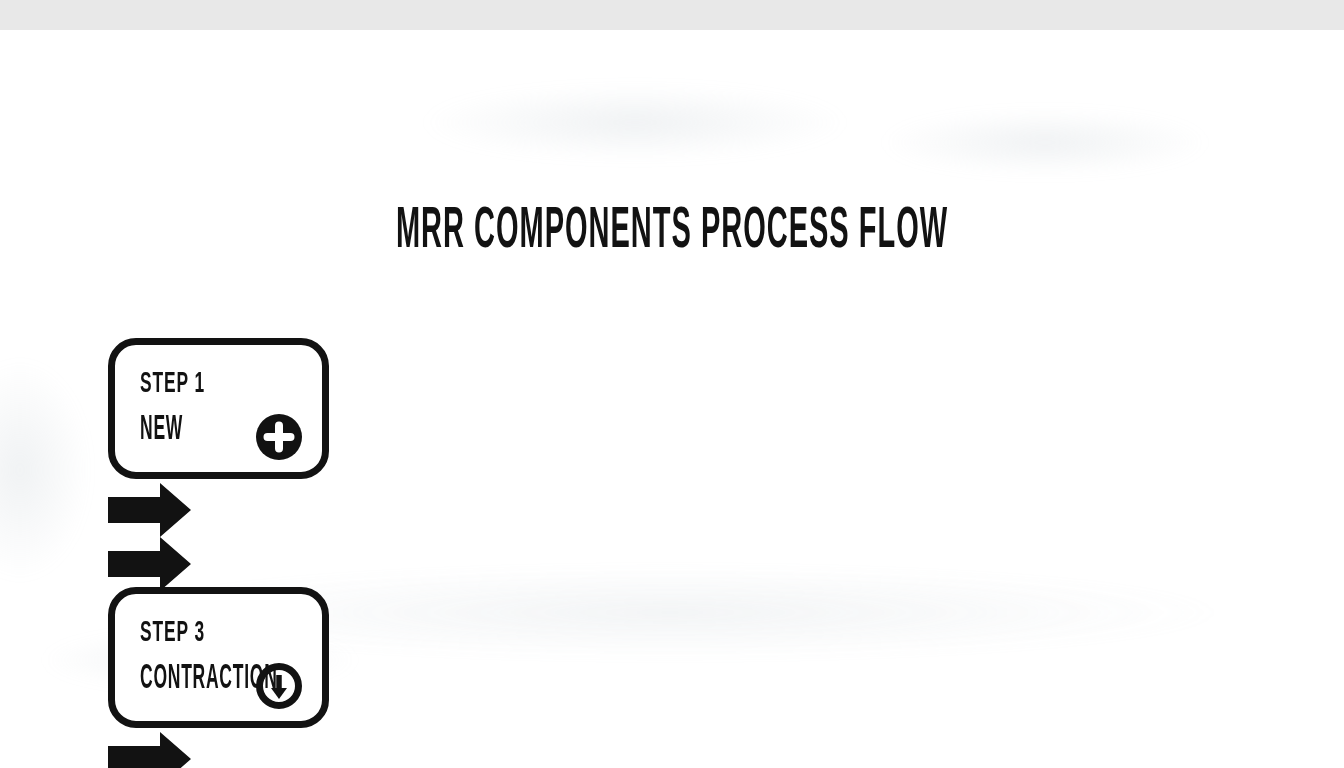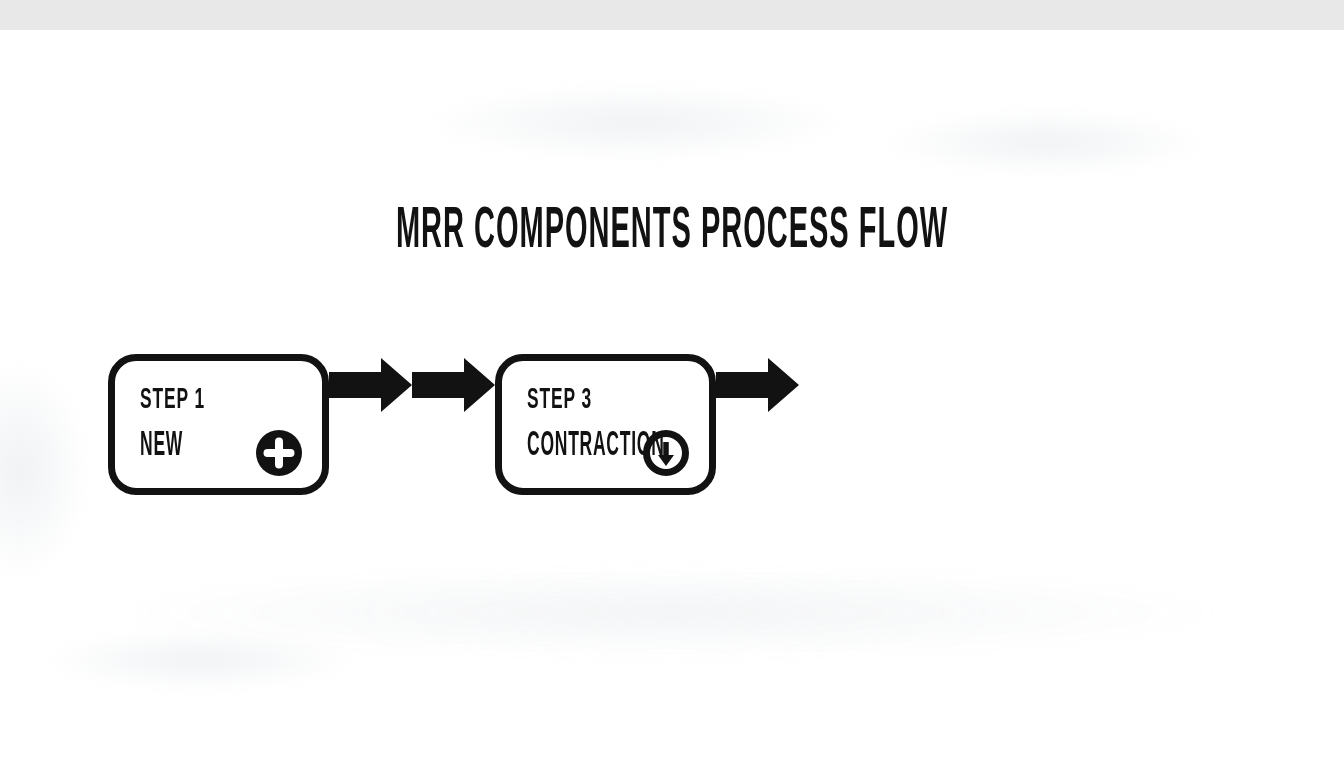--- a/index.html
+++ b/index.html
@@ -35,24 +35,25 @@
     font-weight:bold;
     letter-spacing:2px;
     white-space:nowrap;
     transform:scaleX(0.50);
     transform-origin:center top;
     text-transform:uppercase;
   }
 
   .flow{
     position:absolute;
-    left:108px;top:324px;
+    left:108px;top:308px;
     height:141px;
     display:flex;
     align-items:flex-start;
+    flex-direction:column;
   }
   .card{
     flex:none;
     box-sizing:border-box;
     width:221px;height:141px;
     background:#ffffff;
     border:7px solid #121212;
     border-radius:28px;
     position:relative;
   }

